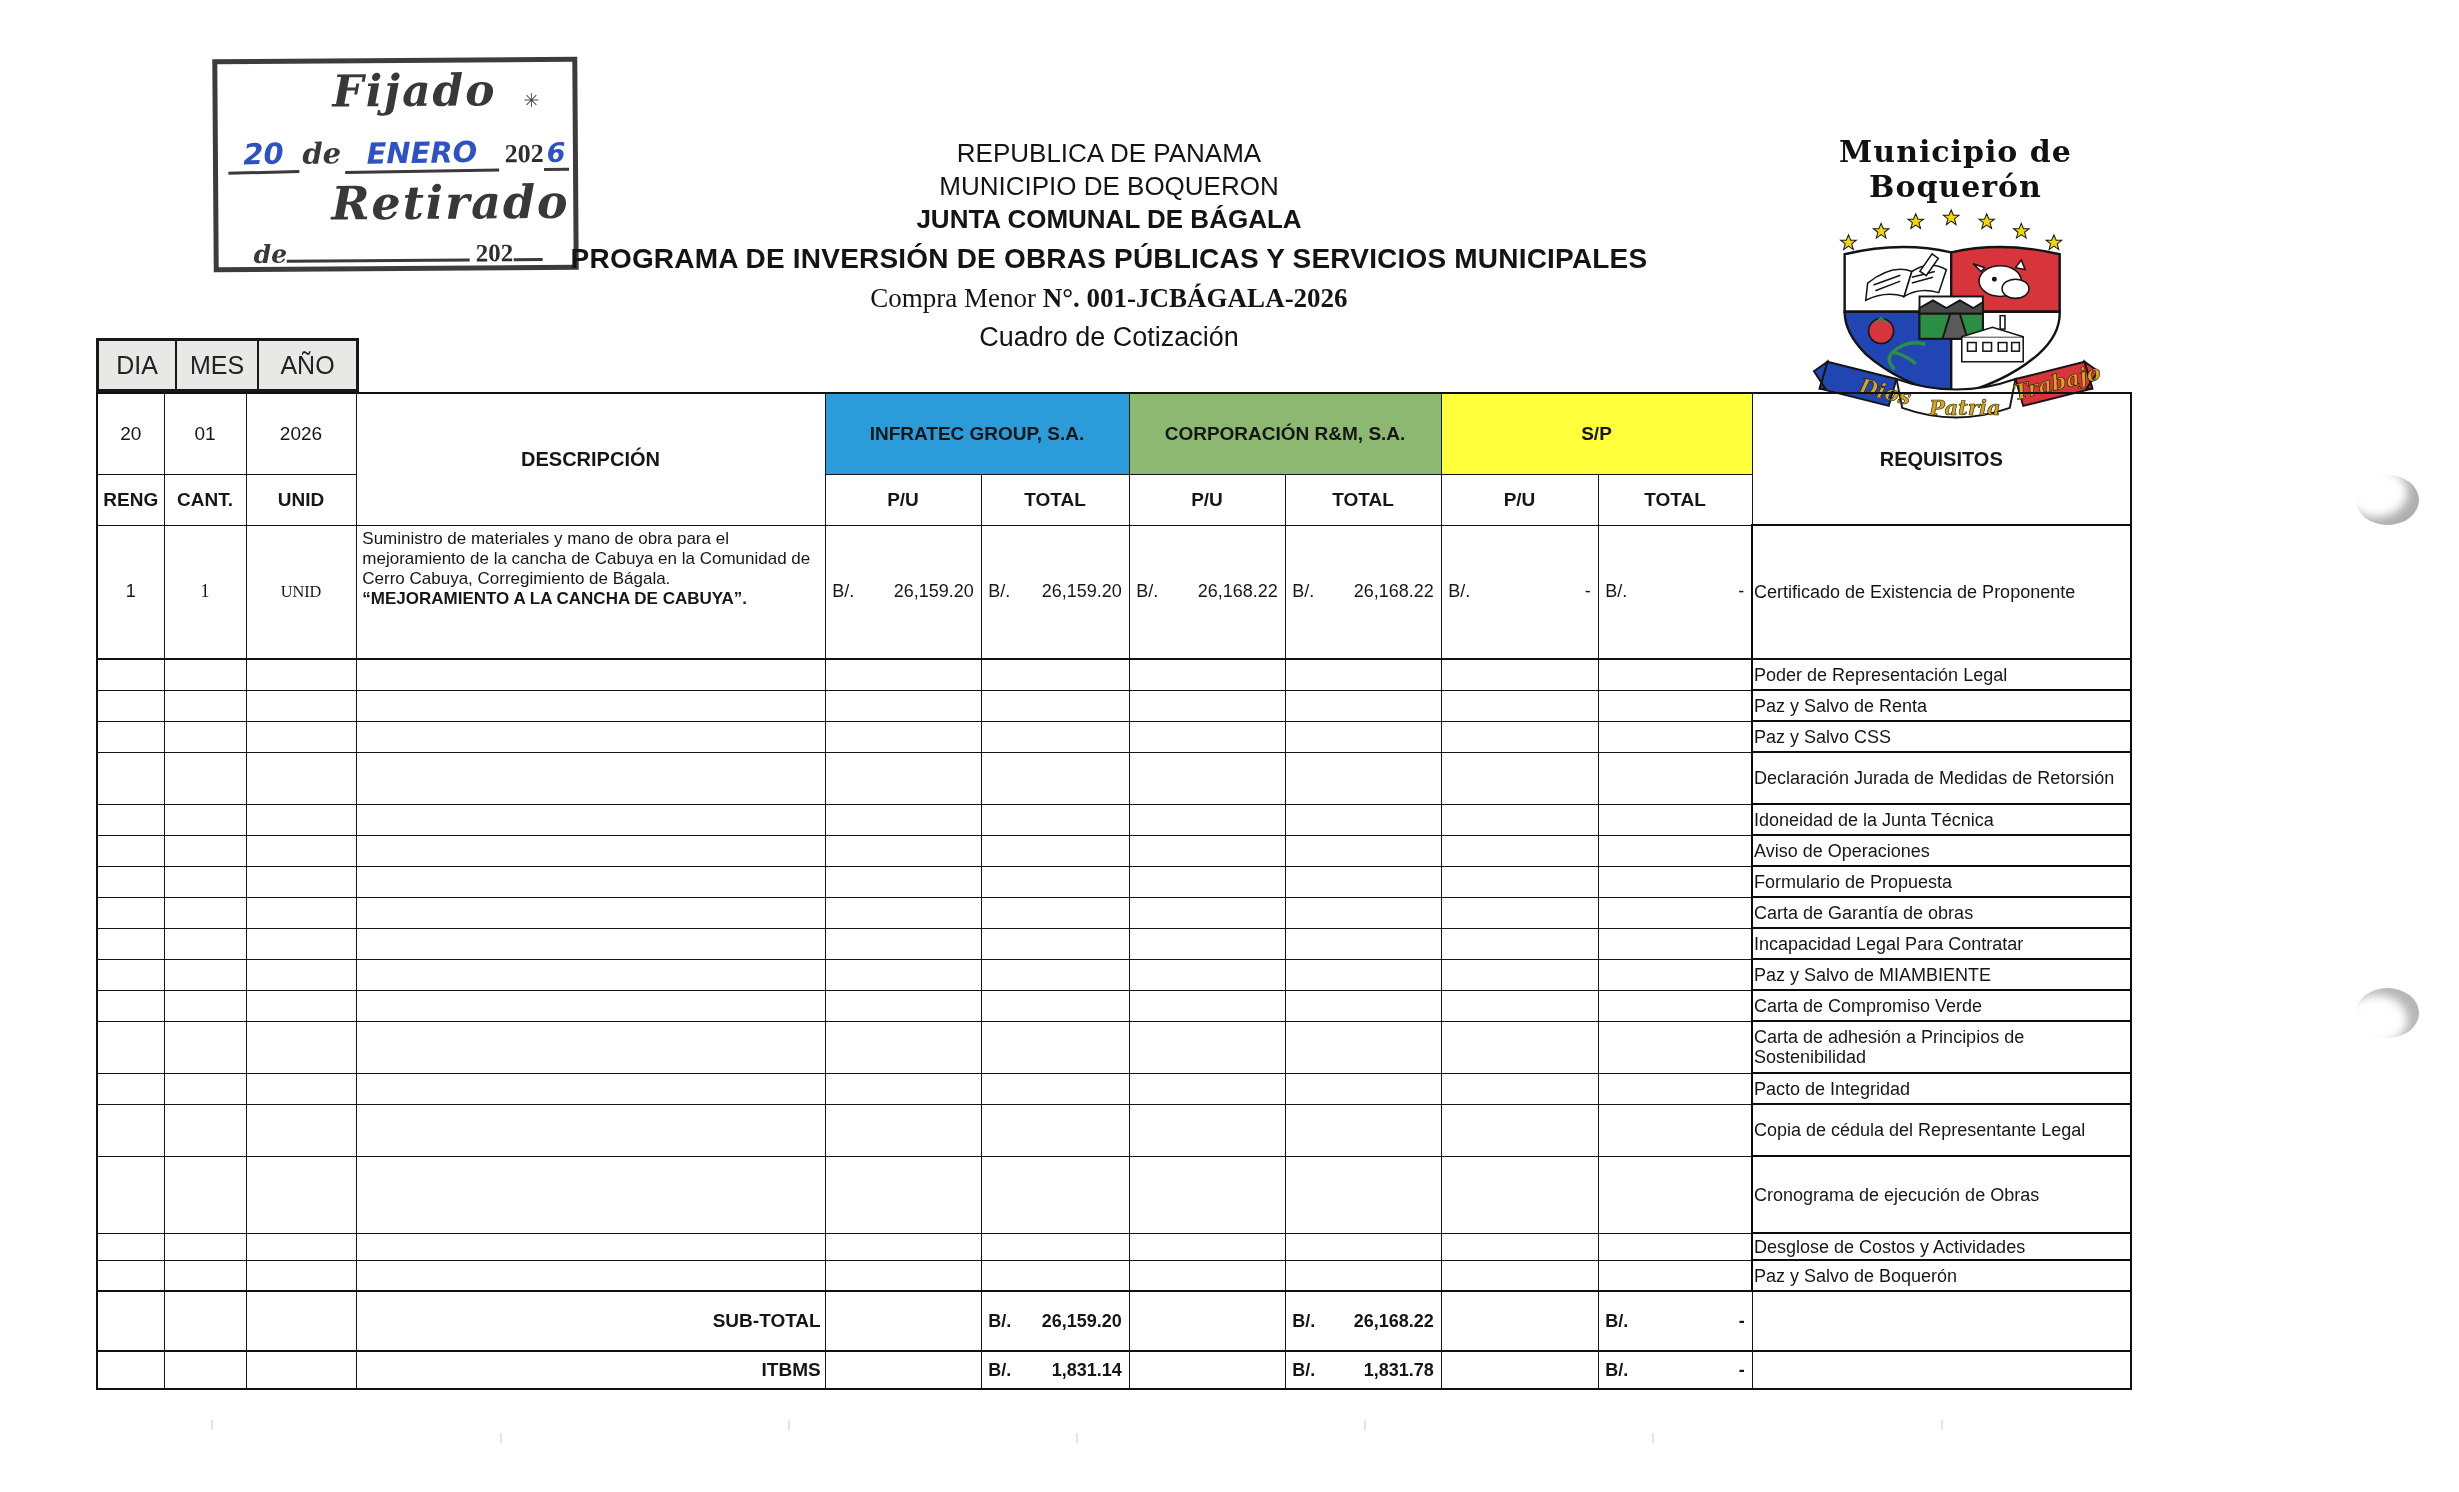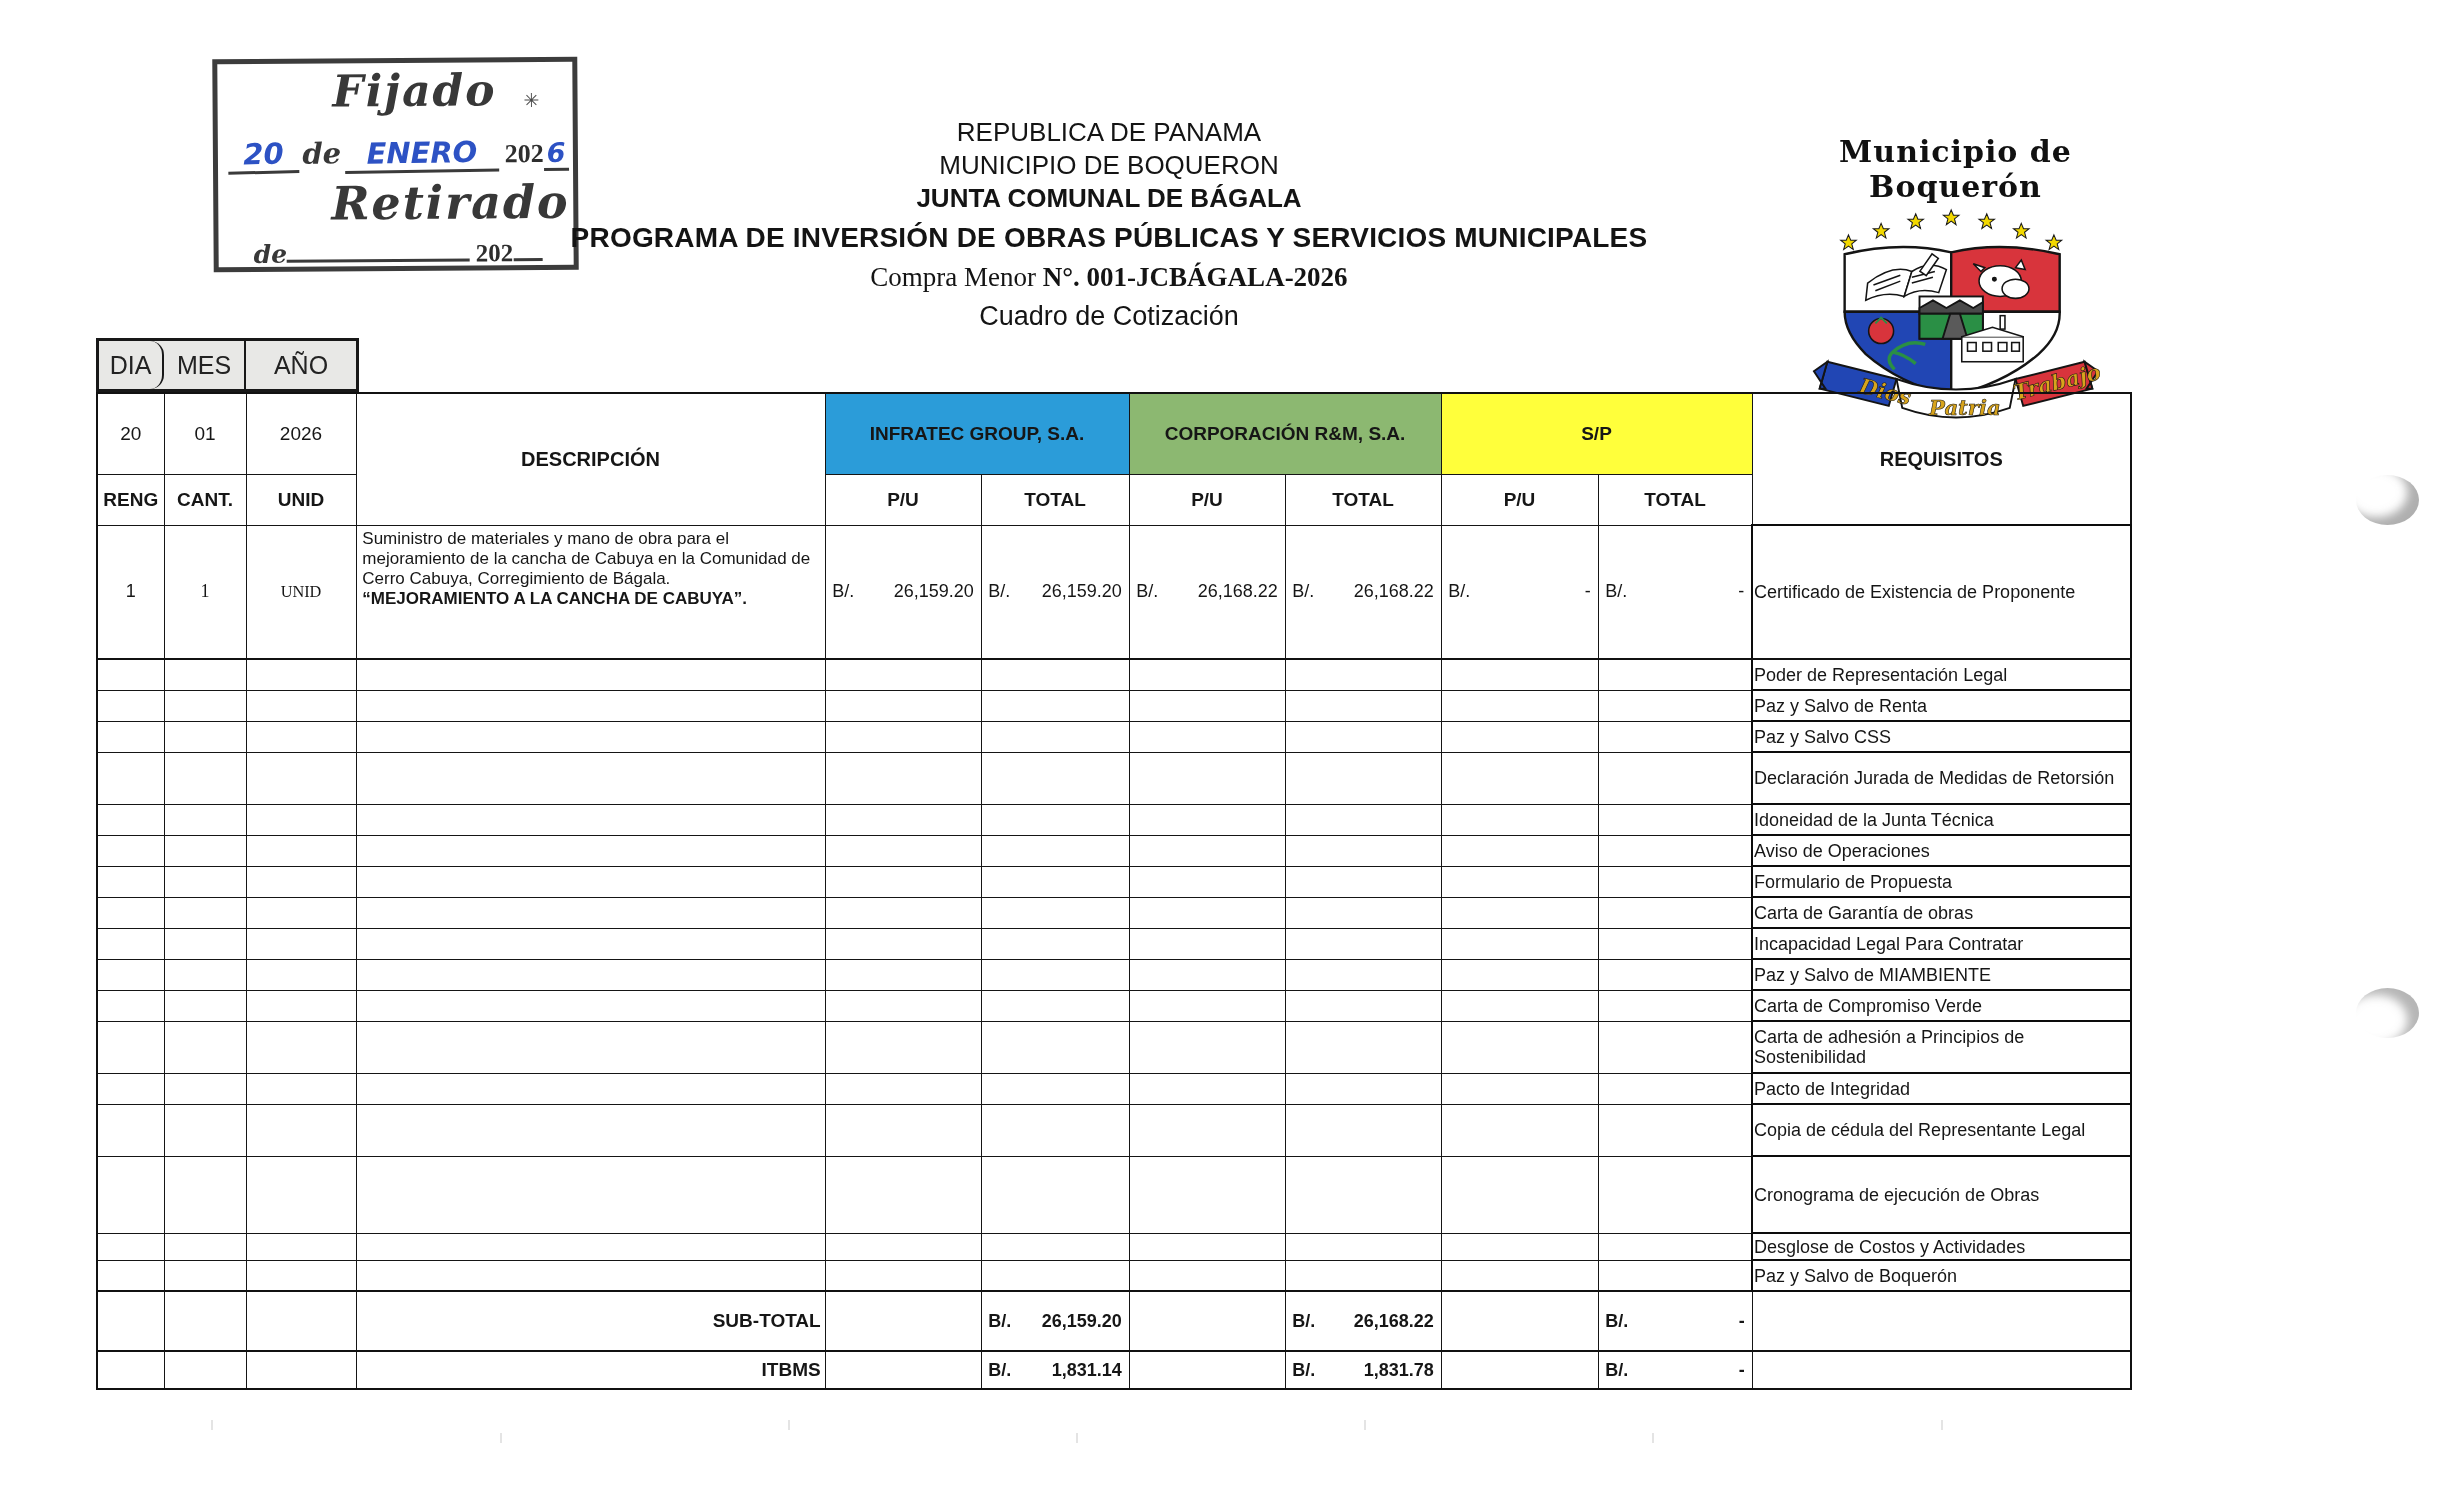--- a/index.html
+++ b/index.html
@@ -21,41 +21,41 @@
   #stamp-month{width:154px;transform:rotate(-0.5deg);}
   #stamp-y1{font-family:"Liberation Serif",serif;font-weight:bold;font-size:26px;color:#2e2e2e;margin-left:5.8px;}
   #stamp-y1b{width:25px;font-size:27px;}
   #stamp-retirado{position:absolute;left:113px;top:113px;font-size:46px;letter-spacing:1.9px;}
   #stamp-line2{position:absolute;left:35px;top:173px;width:317px;}
   #stamp-de2{font-size:25px;}
   .u2{display:inline-block;border-bottom:3.8px solid #3a3a3a;height:23px;}
   #stamp-y2{font-family:"Liberation Serif",serif;font-weight:bold;font-size:25px;color:#2e2e2e;margin-left:5.8px;}
 
   
-  #hdr{position:absolute;left:528px;top:116px;width:1162px;text-align:center;line-height:33px;}
+  #hdr{position:absolute;left:528px;top:137px;width:1162px;text-align:center;line-height:33px;}
   .h-reg{font-size:26px;font-weight:normal;}
   .h-bold{font-size:26px;font-weight:bold;}
   #hdr-l4{font-size:28px;font-weight:bold;margin-top:5.8px;letter-spacing:0.2px;}
   #hdr-l5{font-family:"Liberation Serif","DejaVu Serif",serif;font-size:27px;margin-top:7.7px;}
   #hdr-l5 .b{font-weight:bold;}
   #hdr-l6{font-size:27px;font-weight:normal;margin-top:5.8px;}
 
   
   #crest{position:absolute;left:1792px;top:134px;width:327px;text-align:center;}
   #crest-title{font-family:"DejaVu Serif","Liberation Serif",serif;font-weight:bold;font-size:30px;
                letter-spacing:1px;color:#111;}
   #crest svg{display:block;margin:3.8px auto 0;}
 
   
   #datehdr{position:absolute;left:96px;top:338px;width:263px;height:54px;display:flex;
            border:3.8px solid #181818;box-sizing:border-box;background:#e8e8e6;}
   #datehdr .dc{display:flex;align-items:center;justify-content:center;font-size:25px;color:#222;
                border-right:2.9px solid #181818;box-sizing:border-box;}
   #datehdr .dc:last-child{border-right:none;}
-  #dc1{width:65px;border-radius:14px;} #dc2{width:82px;} #dc3{flex:1;border-radius:14px;}
+  #dc1{width:78px;} #dc2{width:82px;} #dc3{flex:1;border-radius:14px;}
 
   
   #tblwrap{position:absolute;left:96px;top:392px;}
   table{border-collapse:collapse;table-layout:fixed;width:2032px;border:2.9px solid #111;}
   td{border:1.9px solid #151515;padding:0;overflow:hidden;vertical-align:middle;
      font-size:18px;color:#161616;box-sizing:border-box;}
   .ctr{text-align:center;}
   .v1{background:#2b9cd9;} .v2{background:#8cb871;} .v3{background:#ffff3b;}
   .vendor{font-weight:bold;font-size:19px;text-align:center;}
   .colhdr{font-weight:bold;font-size:19px;text-align:center;}

